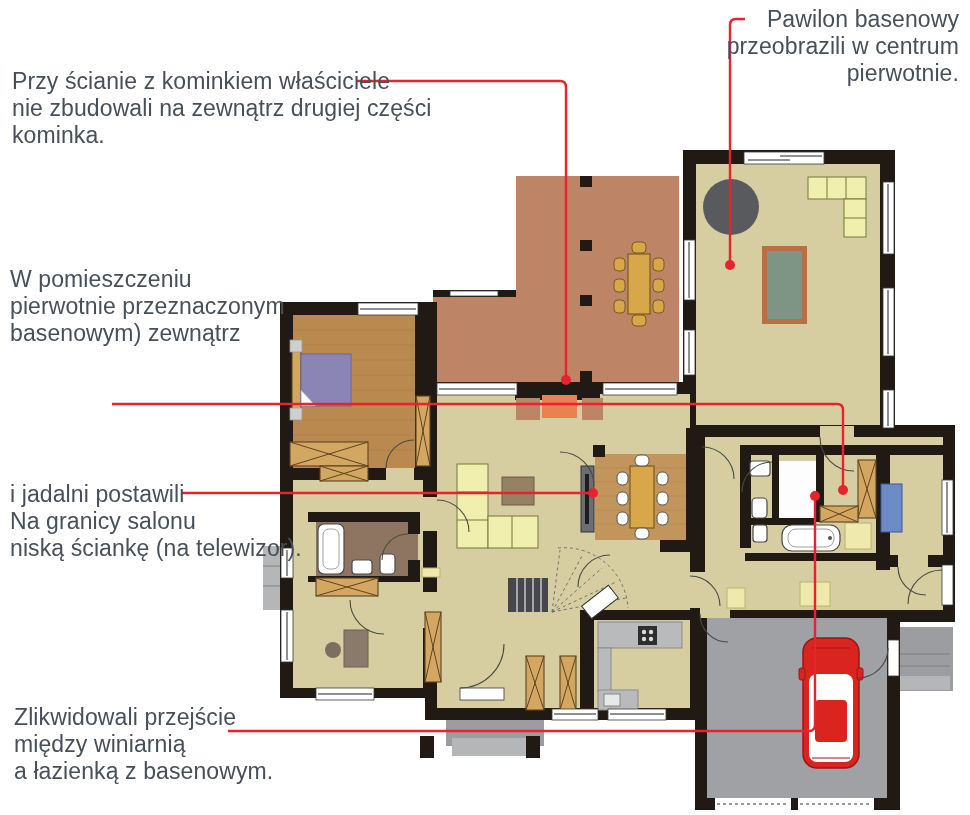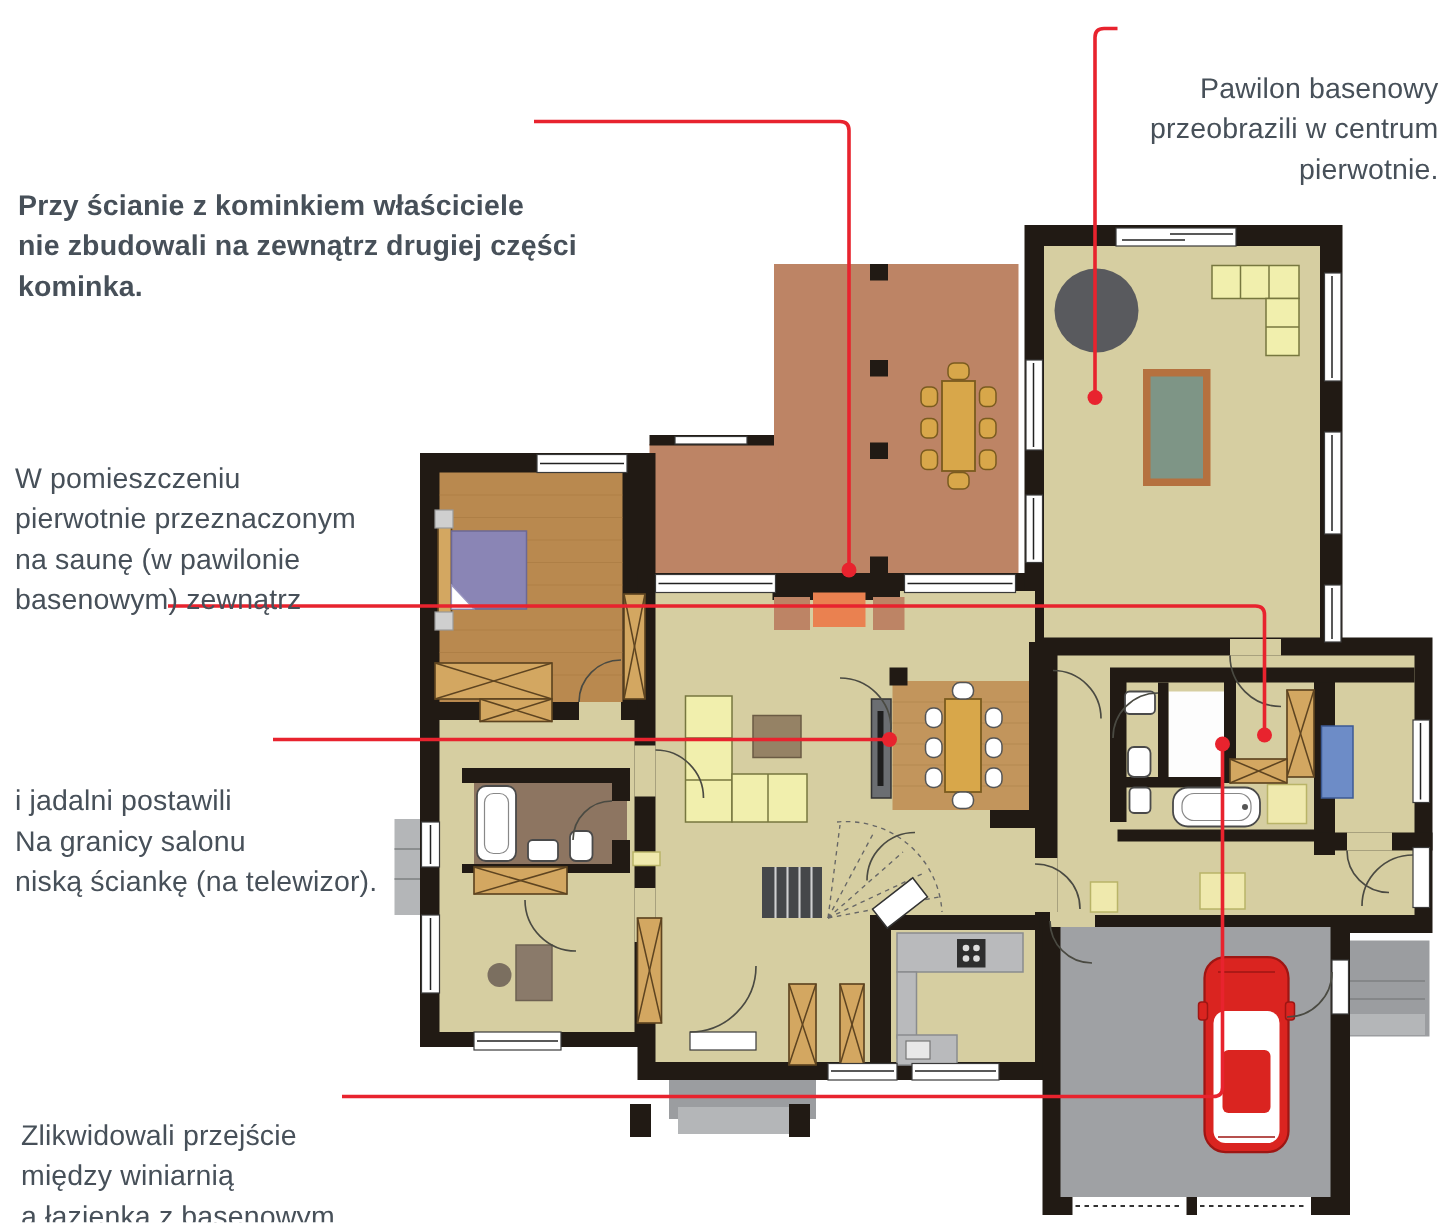--- a/index.html
+++ b/index.html
@@ -6,22 +6,22 @@
     --annotation-red:#e8232e; --text:#475059; --wall:#211a14; --floor:#d6cea1;
     --terrace:#bd8465; --wood:#b9894f; --wood2:#c2955c; --garage:#9fa1a4;
     --porch:#9b9da0; --porch2:#b4b6b8; --sofa:#f1efad; --cabinet:#d3a761;
     --bed:#8a85b5; --pool:#7e9586; --tub:#595a5e; --fireplace:#ea8150;
     --desk-blue:#6d8cc7; --car:#da2420;
   }
   html,body{margin:0;padding:0;background:#fff;}
   #stage{position:relative;width:970px;height:815px;background:#fff;overflow:hidden;
          font-family:"Liberation Sans","DejaVu Sans",sans-serif;}
   #planSvg{position:absolute;left:0;top:0;}
-  .note{position:absolute;color:var(--text);font-size:19px;line-height:27px;
-        letter-spacing:.1px;white-space:nowrap;margin-top:40px;}
+  .note{position:absolute;color:var(--text);font-size:23px;line-height:27px;
+        letter-spacing:.1px;white-space:nowrap;}
   .note.right{text-align:right;}
   
   .wall{fill:var(--wall);}
   .floor{fill:var(--floor);}
   .terr{fill:var(--terrace);}
   .wood{fill:var(--wood);}
   .wood2{fill:var(--wood2);}
   .gar{fill:var(--garage);}
   .porch{fill:var(--porch);}
   .porch2{fill:var(--porch2);}
@@ -420,36 +420,35 @@
     <circle class="reddot" cx="730" cy="265" r="5"></circle>
     <path class="red" d="M112,404 H837 Q843,404 843,410 V490"></path>
     <circle class="reddot" cx="843" cy="490" r="5"></circle>
     <path class="red" d="M182,493 H593"></path>
     <circle class="reddot" cx="593" cy="493" r="5"></circle>
     <path class="red" d="M228,731 H809 Q815,731 815,725 V496"></path>
     <circle class="reddot" cx="815" cy="496" r="5"></circle>
   </g>
 </svg>
 
-  <div class="note" style="left:12px;top:84px;font-weight:bold;">
+  <div class="note" style="left:12px;top:68px;">
     <div>Przy ścianie z kominkiem właściciele</div>
     <div>nie zbudowali na zewnątrz drugiej części</div>
     <div>kominka.</div>
   </div>
 
   <div class="note right" style="right:11px;top:6px;">
     <div>Pawilon basenowy</div>
     <div>przeobrazili w centrum</div>
     <div>pierwotnie.</div>
   </div>
 
   <div class="note" style="left:10px;top:266px;">
     <div>W pomieszczeniu</div>
     <div>pierwotnie przeznaczonym</div>
-    <div>na saunę (w pawilonie</div>
     <div>basenowym) zewnątrz</div>
   </div>
 
   <div class="note" style="left:10px;top:481px;">
     <div>i jadalni postawili</div>
     <div>Na granicy salonu</div>
     <div>niską ściankę (na telewizor).</div>
   </div>
 
   <div class="note" style="left:14px;top:704px;">

